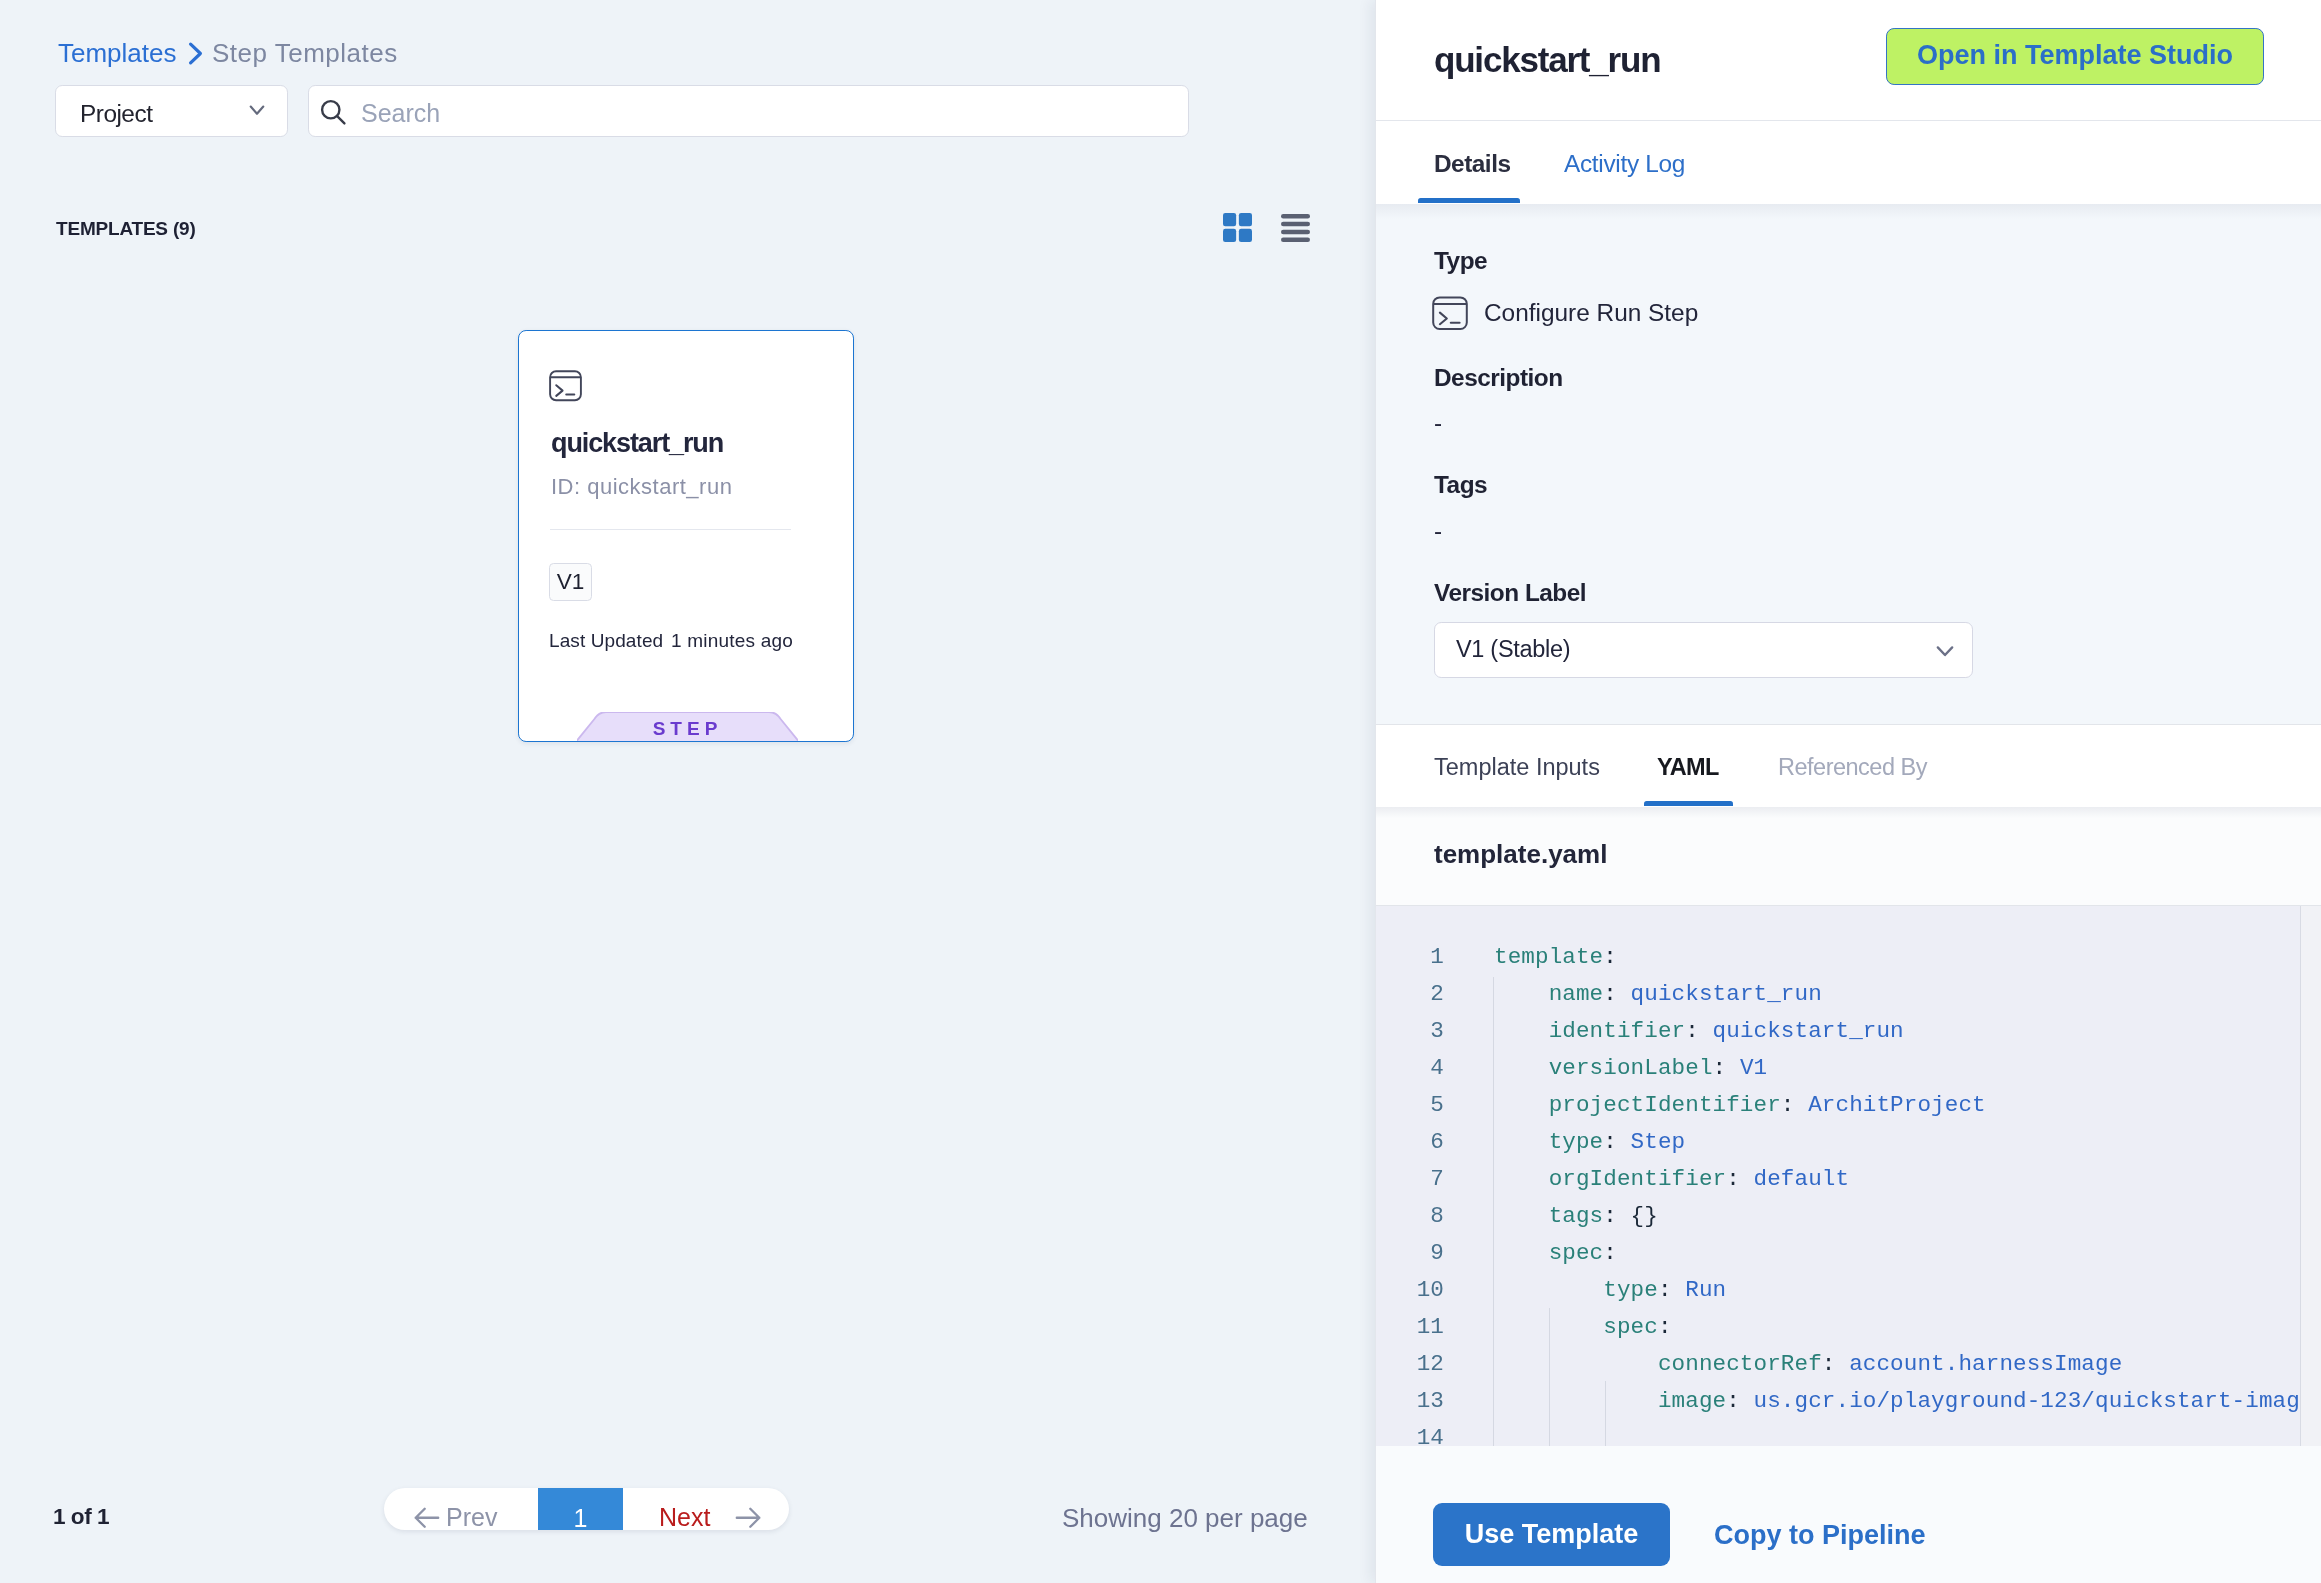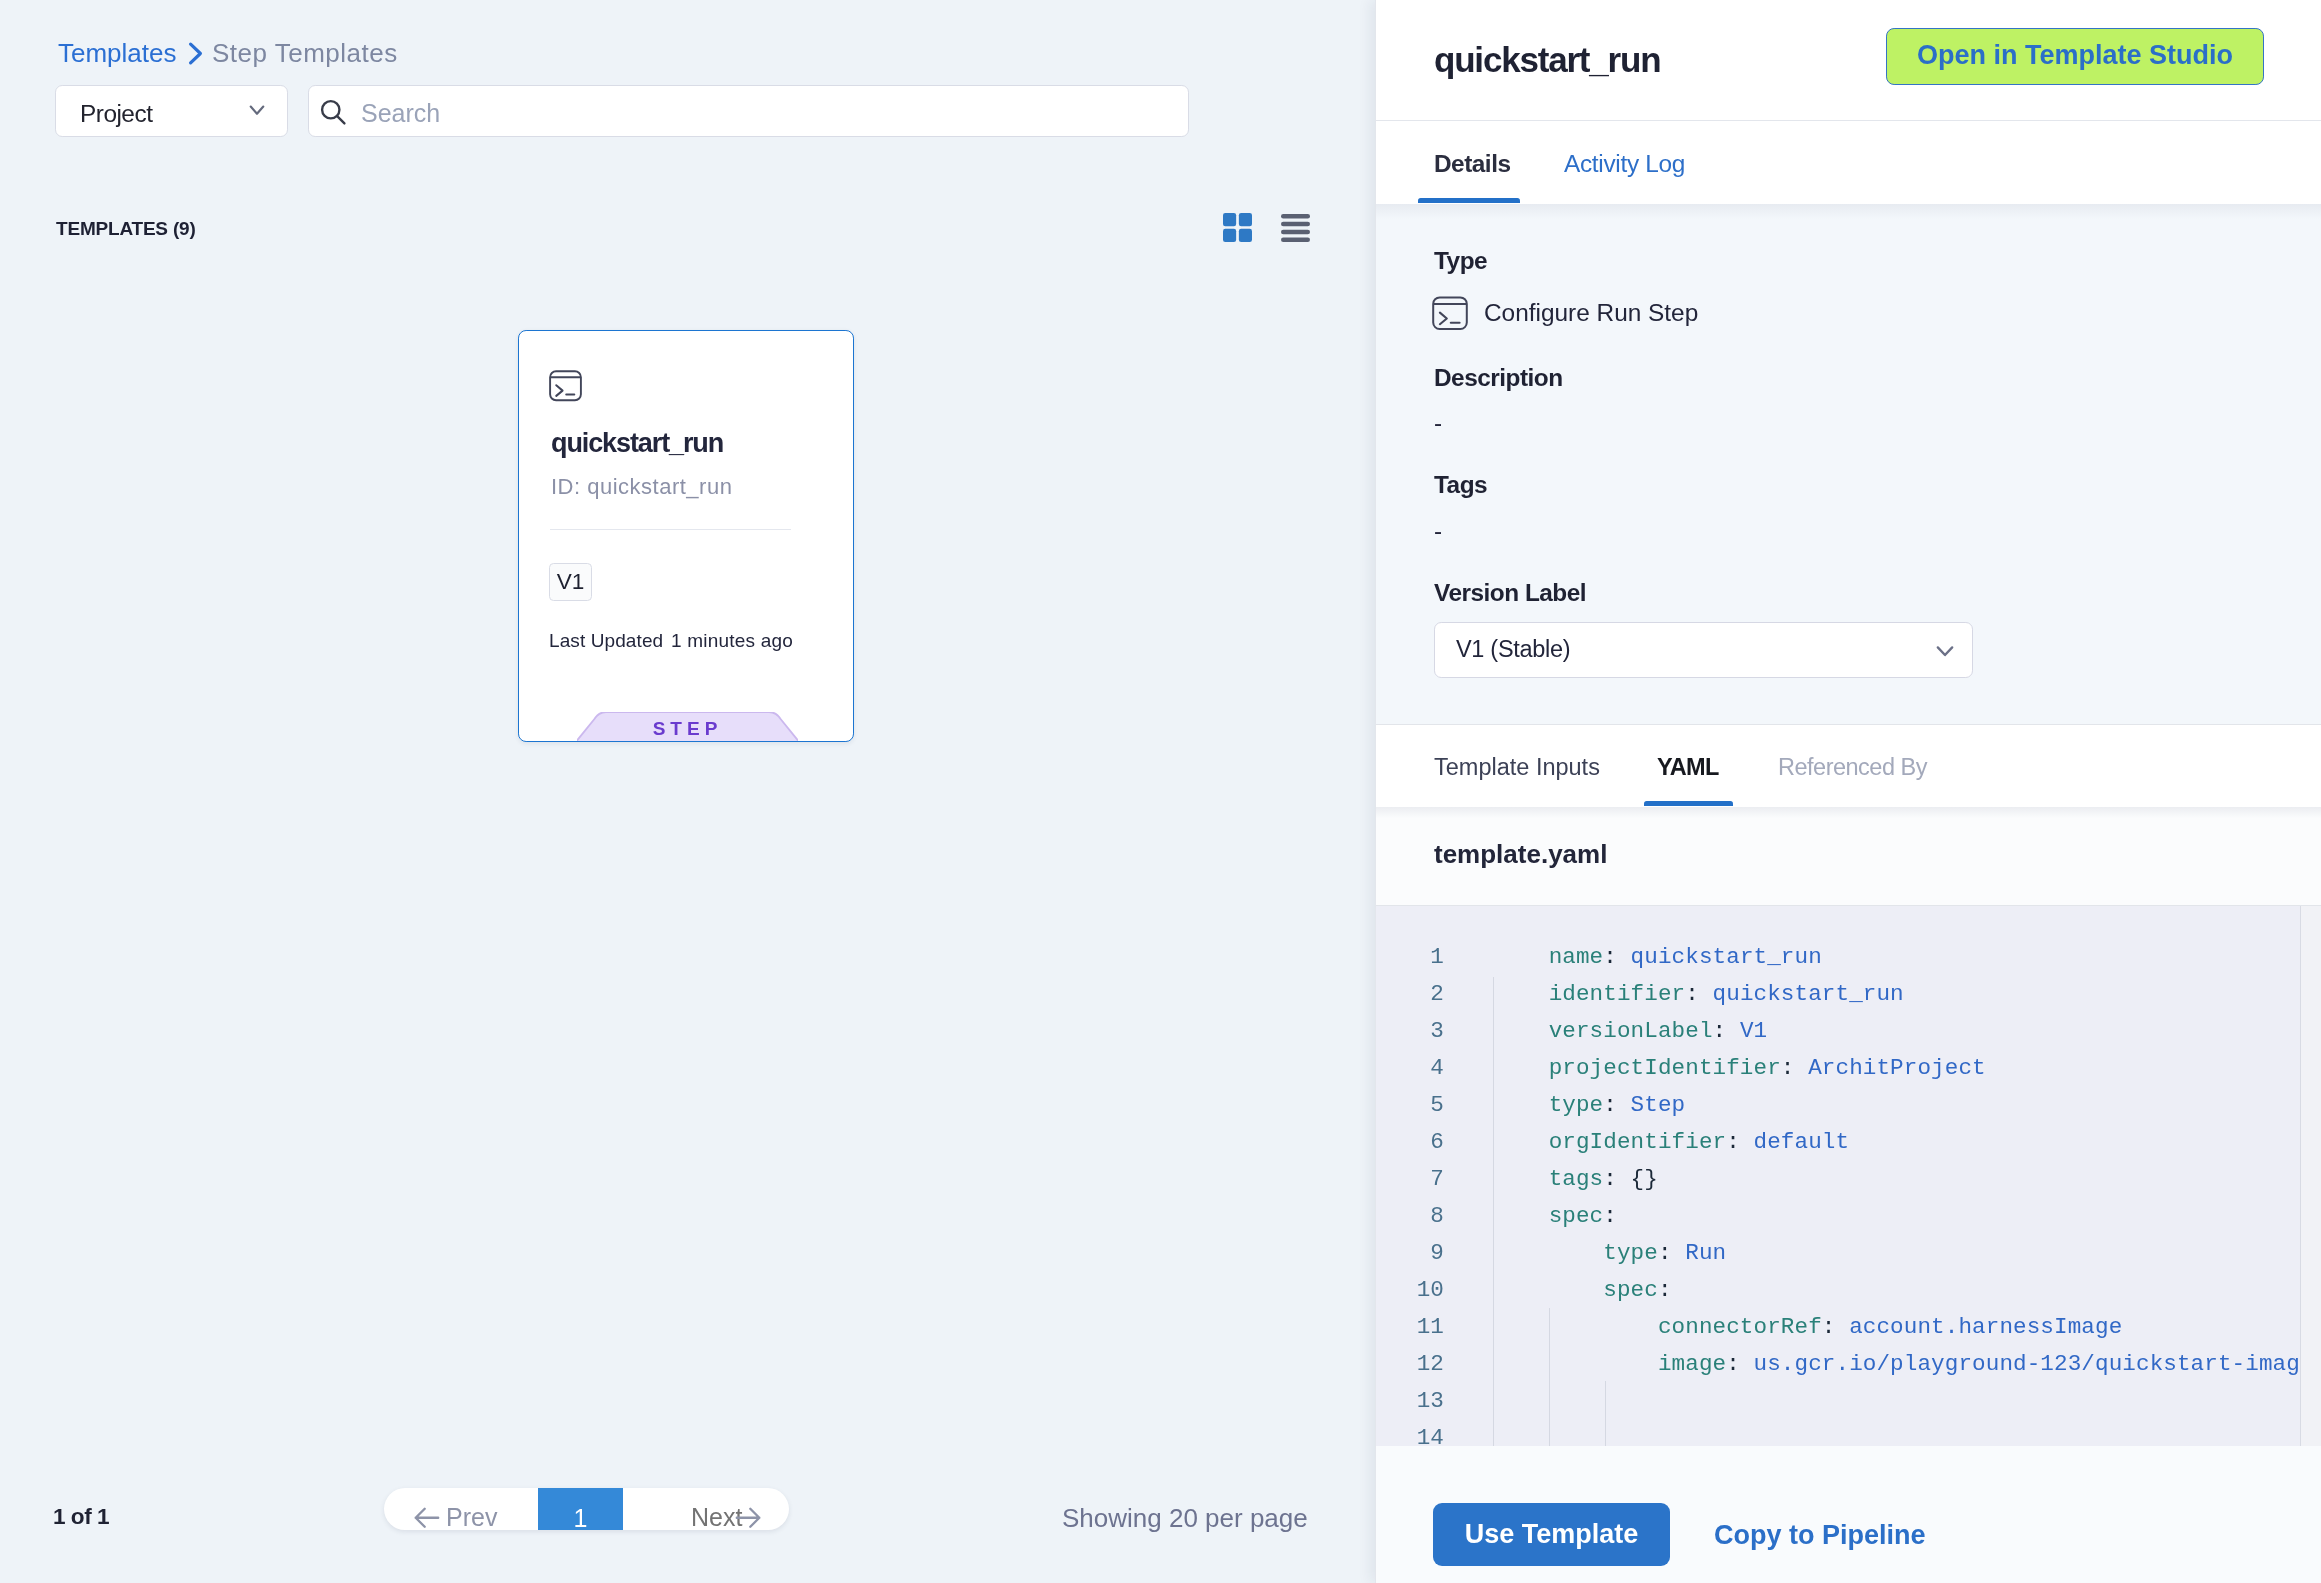--- a/index.html
+++ b/index.html
@@ -71,21 +71,21 @@
     </svg>
   </div>
 
   <div class="abs" style="left:53px; top:1504px; font-size:22.6px; letter-spacing:-0.5px; font-weight:bold; color:#1f2233;">1 of 1</div>
   <div class="abs" style="left:384px; top:1488px; width:405px; height:42px; background:#fff; border-radius:30px; box-shadow:0 1.8px 5.4px rgba(40,50,80,0.10); overflow:hidden;">
     <svg class="abs" style="left:29px; top:18px;" width="27" height="23.5" viewBox="0 0 30 26">
         <path d="M13 3 L3 13 L13 23 M3 13 L28 13" fill="none" stroke="#8d93a8" stroke-width="2.6" stroke-linecap="round" stroke-linejoin="round"></path>
       </svg>
     <div class="abs" style="left:62px; top:14.5px; font-size:25px; color:#8d93a8;">Prev</div>
     <div class="abs" style="left:154px; top:0; width:85px; height:60px; background:#3489d8; color:#fff; font-size:25px; text-align:center; line-height:60px;">1</div>
-    <div class="abs" style="left:275px; top:14.5px; font-size:25px; color:#737373;margin-left:32px;">Next</div>
+    <div class="abs" style="left:275px; top:14.5px; font-size:25px; color:#b91c1c;">Next</div>
     <svg class="abs" style="left:351px; top:18px;" width="27" height="23.5" viewBox="0 0 30 26">
         <path d="M17 3 L27 13 L17 23 M27 13 L2 13" fill="none" stroke="#8d93a8" stroke-width="2.6" stroke-linecap="round" stroke-linejoin="round"></path>
       </svg>
   </div>
   <div class="abs" style="left:1062px; top:1503px; font-size:26px; color:#6d7390;">Showing 20 per page</div>
 
   <div class="abs" style="left:1375px; top:0; width:946px; height:1583px; background:#fff; border-left:0.9px solid #e3e6ec; box-shadow:-5.4px 0 12.7px rgba(30,40,70,0.07);"></div>
 
   <div class="abs" style="left:1434px; top:40px; font-size:35px; font-weight:bold; color:#1f2233; letter-spacing:-1.2px;">quickstart_run</div>
   <div class="abs" style="left:1886px; top:28px; width:378px; height:57px; border:1.8px solid #3474c5; border-radius:8.1px; background:#bef264; text-align:center; line-height:52px; font-size:27px; font-weight:bold; color:#2b6fc8;">Open in Template Studio</div>
@@ -139,20 +139,21 @@
 6
 7
 8
 9
 10
 11
 12
 13
 14</div>
     <div id="codelines" class="abs" style="left:118px; top:33px; line-height:37px; color:#1b2838;">
+        <div><span class="k">template</span>:</div>
         <div>    <span class="k">name</span>: <span class="v">quickstart_run</span></div>
         <div>    <span class="k">identifier</span>: <span class="v">quickstart_run</span></div>
         <div>    <span class="k">versionLabel</span>: <span class="v">V1</span></div>
         <div>    <span class="k">projectIdentifier</span>: <span class="v">ArchitProject</span></div>
         <div>    <span class="k">type</span>: <span class="v">Step</span></div>
         <div>    <span class="k">orgIdentifier</span>: <span class="v">default</span></div>
         <div>    <span class="k">tags</span>: {}</div>
         <div>    <span class="k">spec</span>:</div>
         <div>        <span class="k">type</span>: <span class="v">Run</span></div>
         <div>        <span class="k">spec</span>:</div>

